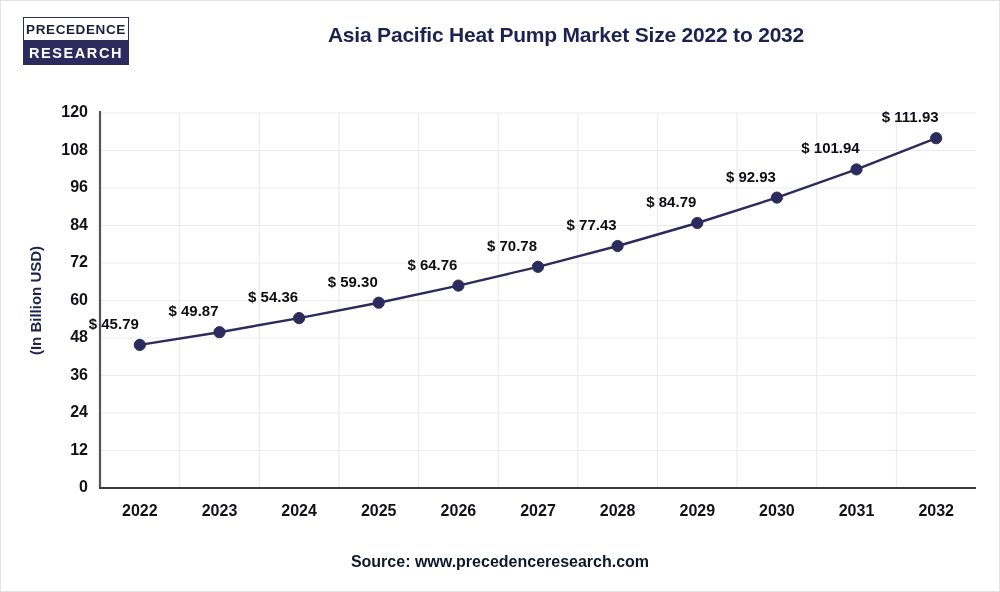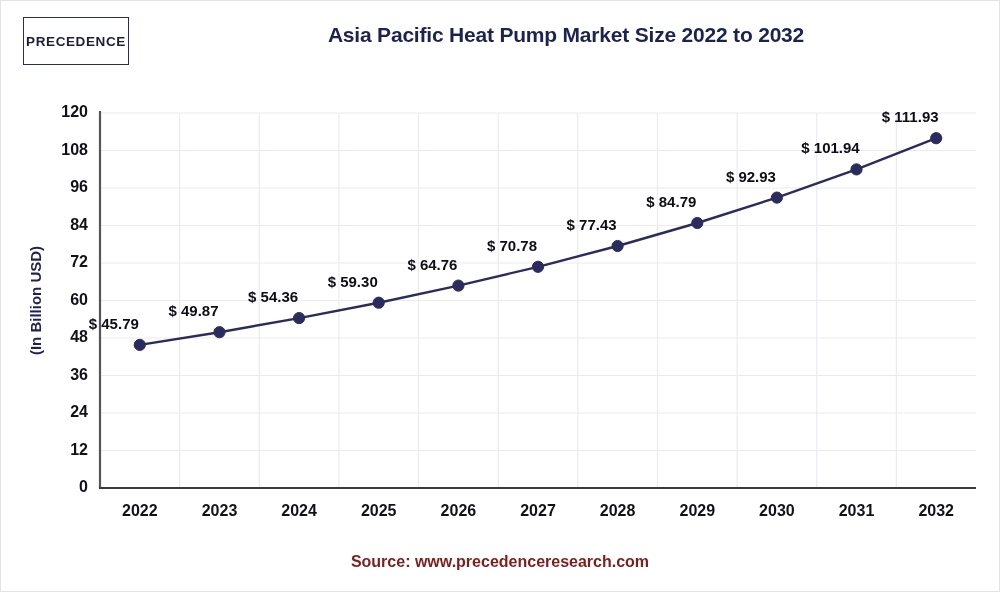--- a/index.html
+++ b/index.html
@@ -123,32 +123,33 @@
     text-anchor: middle;
   }
   #source-line {
     position: absolute;
     left: 0;
     top: 552px;
     width: 998px;
     text-align: center;
     font-size: 16px;
     font-weight: 700;
-    color: #7f1d1d;
+    color: #0f172a;
   }
 </style>
 </head>
 <body>
 
 <div id="page">
 
   <div id="header">
 
     <div id="logo">
       <div id="logo-top">PRECEDENCE</div>
+      <div id="logo-bottom">RESEARCH</div>
     </div>
 
     <div id="chart-title">Asia Pacific Heat Pump Market Size 2022 to 2032</div>
 
   </div>
 
   <div id="chart-area">
     <svg id="plot-svg" width="998" height="508">
       <g id="grid-group">
           <line x1="99" x2="975" y1="405.0" y2="405.0" stroke="#eceaf0" stroke-width="1.2"></line>

